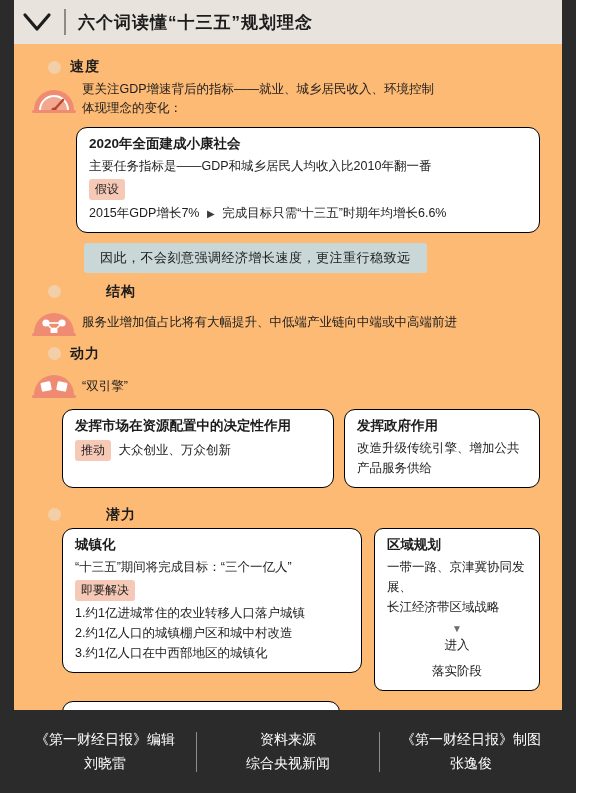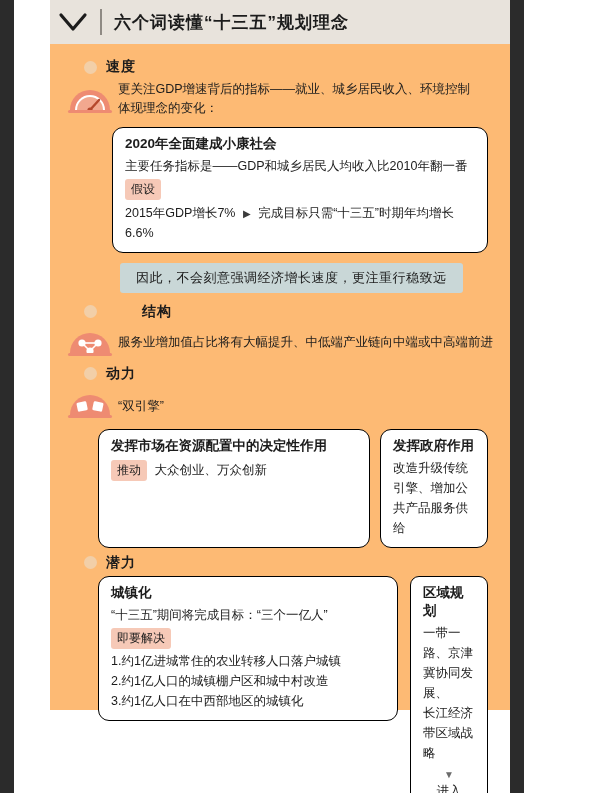--- a/index.html
+++ b/index.html
@@ -9,27 +9,26 @@
   body {
     width: 600px;
     height: 793px;
     background: #ffffff;
     font-family: "Liberation Sans", sans-serif;
     color: #231f20;
     overflow: hidden;
   }
   .page {
     position: relative;
-    width: 524px;
+    width: 576px;
     height: 793px;
     background: #ffffff;
     border-left: 14px solid #2b2b2b;
     border-right: 14px solid #2b2b2b;
     box-sizing: border-box;
-    padding-left: 36px;
   }
   
   .header {
     position: relative;
     height: 44px;
     background: #e8e3dc;
     display: flex;
     align-items: center;
     padding-left: 6px;
   }
@@ -268,21 +267,21 @@
           <span class="tag">推动</span>
           <span>大众创业、万众创新</span>
         </p>
       </div>
       <div class="card" style="flex:1;">
         <div class="card-title">发挥政府作用</div>
         <p>改造升级传统引擎、增加公共产品服务供给</p>
       </div>
     </div>
 
-    <div class="section-label" style="margin-top:6px;">
+    <div class="section-label" style="margin-top:18px;gap:36px;">
       <span class="dot"></span>
       <span class="txt">潜力</span>
     </div>
 
     <div style="display:flex; gap:12px; margin:4px 10px 0 36px; align-items:flex-start;">
       <div class="card" style="flex:0 0 300px;">
         <div class="card-title">城镇化</div>
         <p>“十三五”期间将完成目标：“三个一亿人”</p>
         <p style="margin-top:3px;">
           <span class="tag">即要解决</span>
@@ -324,14 +323,30 @@
           <path d="M6 28 A17 17 0 0 1 40 28 Z" fill="#ee8b72"></path>
           <rect x="17" y="14" width="12" height="14" rx="5" fill="#ffffff"></rect>
           <rect x="4" y="28" width="38" height="3" rx="1.5" fill="#ee8b72"></rect>
         </svg>
       </div>
       <div class="txtblock" style="padding-top:14px;">进一步提升中国经济的开放度</div>
     </div>
 
   </div>
 
+  <div class="footer">
+    <div class="cell">
+      <div>《第一财经日报》编辑</div>
+      <div>刘晓雷</div>
+    </div>
+    <div class="sep"></div>
+    <div class="cell">
+      <div>资料来源</div>
+      <div>综合央视新闻</div>
+    </div>
+    <div class="sep"></div>
+    <div class="cell">
+      <div>《第一财经日报》制图</div>
+      <div>张逸俊</div>
+    </div>
+  </div>
 
 </div>
 
 </body></html>

